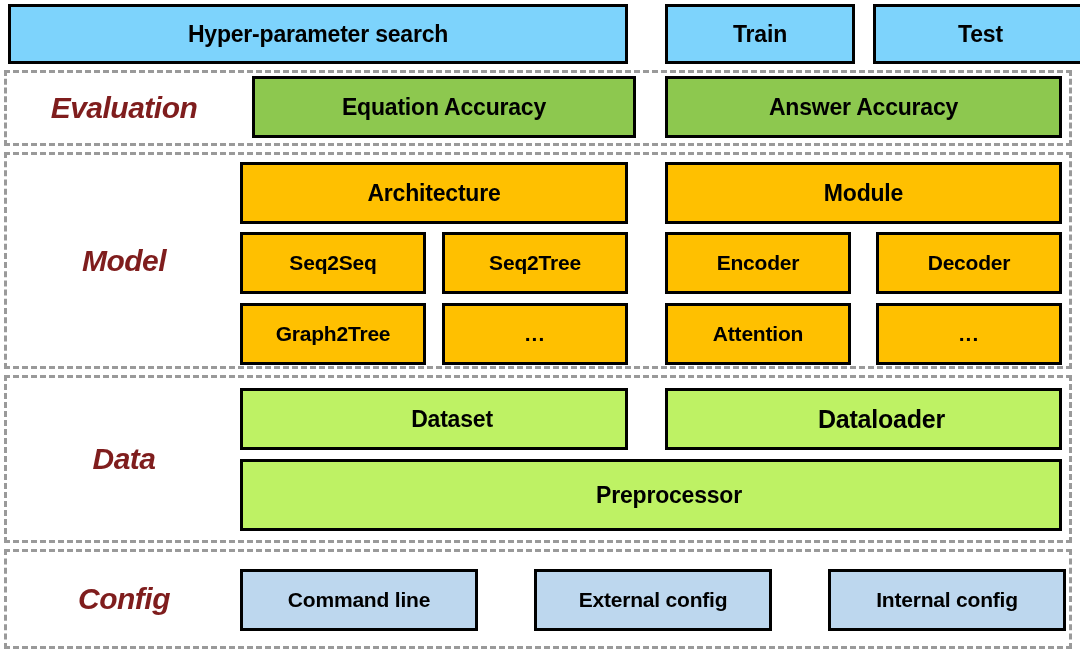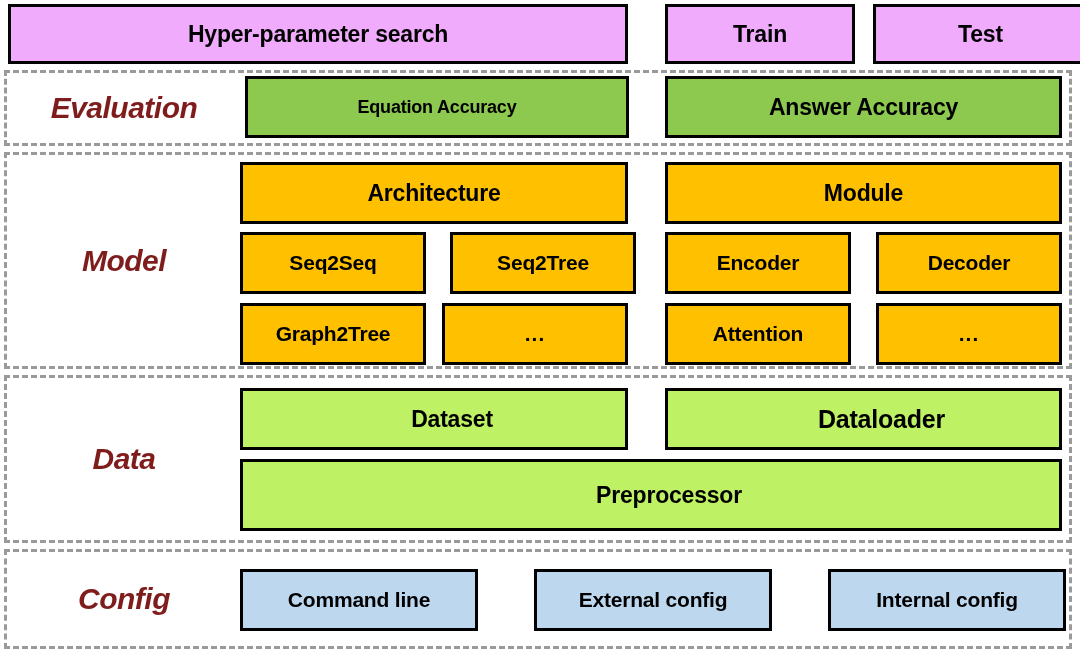--- a/index.html
+++ b/index.html
@@ -30,21 +30,21 @@
     text-align: center;
     font-weight: bold;
     color: #000000;
     letter-spacing: -0.2px;
     line-height: 1.05;
     font-size: 21px;
     font-family: "Liberation Sans", "DejaVu Sans", sans-serif;
   }
 
   
-  .c-lightorange { background: #f0abfc; }
+  .c-lightorange { background: #7dd3fc; }
   .c-green       { background: #8dc84f; }
   .c-amber       { background: #ffc000; }
   .c-yellow      { background: #bef264; padding-left: 36px; }
   .c-blue        { background: #bdd7ee; }
 
   
   .section {
     position: absolute;
     box-sizing: border-box;
     border: 3px dashed #9a9a9a;
@@ -77,35 +77,35 @@
   <div class="box c-lightorange" style="left:8px; top:4px; width:620px; height:60px; font-size:23px;">Hyper-parameter search</div>
 
   <div class="box c-lightorange" style="left:665px; top:4px; width:190px; height:60px; font-size:23px;">Train</div>
 
   <div class="box c-lightorange" style="left:873px; top:4px; width:215px; height:60px; font-size:23px;">Test</div>
 
   <div class="section" style="left:4px; top:70px; width:1068px; height:76px;"></div>
 
   <div class="row-label" style="left:10px; top:70px; width:228px; height:76px;">Evaluation</div>
 
-  <div class="box c-green" style="left:245px; top:76px; width:384px; height:62px; font-size:18px;">Equation Accuracy</div>
+  <div class="box c-green" style="left:252px; top:76px; width:384px; height:62px; font-size:23px;">Equation Accuracy</div>
 
   <div class="box c-green" style="left:665px; top:76px; width:397px; height:62px; font-size:23px;">Answer Accuracy</div>
 
   <div class="section" style="left:4px; top:152px; width:1068px; height:217px;"></div>
 
   <div class="row-label" style="left:10px; top:152px; width:228px; height:217px;">Model</div>
 
   <div class="box c-amber" style="left:240px; top:162px; width:388px; height:62px; font-size:23px;">Architecture</div>
 
   <div class="box c-amber" style="left:665px; top:162px; width:397px; height:62px; font-size:23px;">Module</div>
 
   <div class="box c-amber" style="left:240px; top:232px; width:186px; height:62px;">Seq2Seq</div>
 
-  <div class="box c-amber" style="left:442px; top:232px; width:186px; height:62px;margin-left:8px;">Seq2Tree</div>
+  <div class="box c-amber" style="left:442px; top:232px; width:186px; height:62px;">Seq2Tree</div>
 
   <div class="box c-amber" style="left:665px; top:232px; width:186px; height:62px;">Encoder</div>
 
   <div class="box c-amber" style="left:876px; top:232px; width:186px; height:62px;">Decoder</div>
 
   <div class="box c-amber" style="left:240px; top:303px; width:186px; height:62px;">Graph2Tree</div>
 
   <div class="box c-amber ellipsis" style="left:442px; top:303px; width:186px; height:62px;">...</div>
 
   <div class="box c-amber" style="left:665px; top:303px; width:186px; height:62px;">Attention</div>

